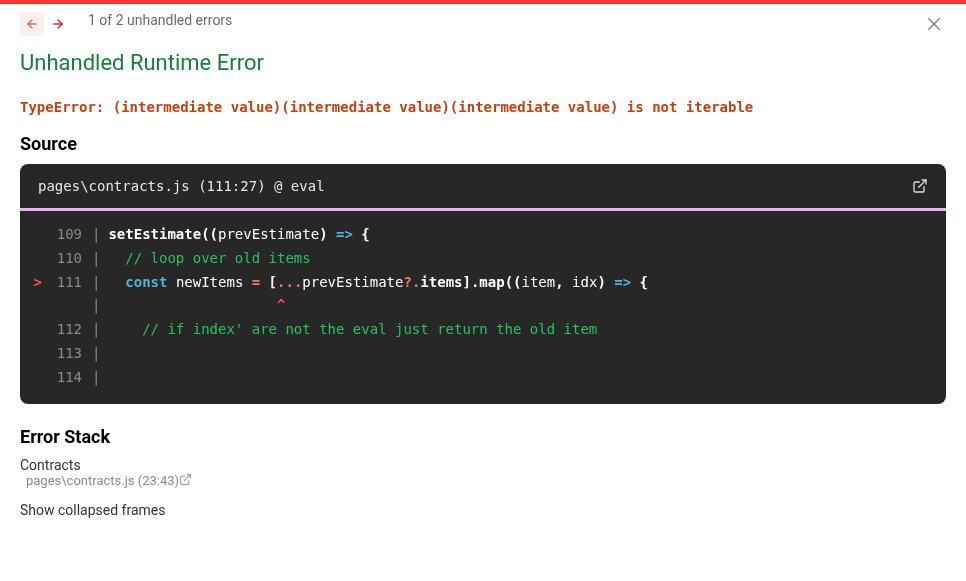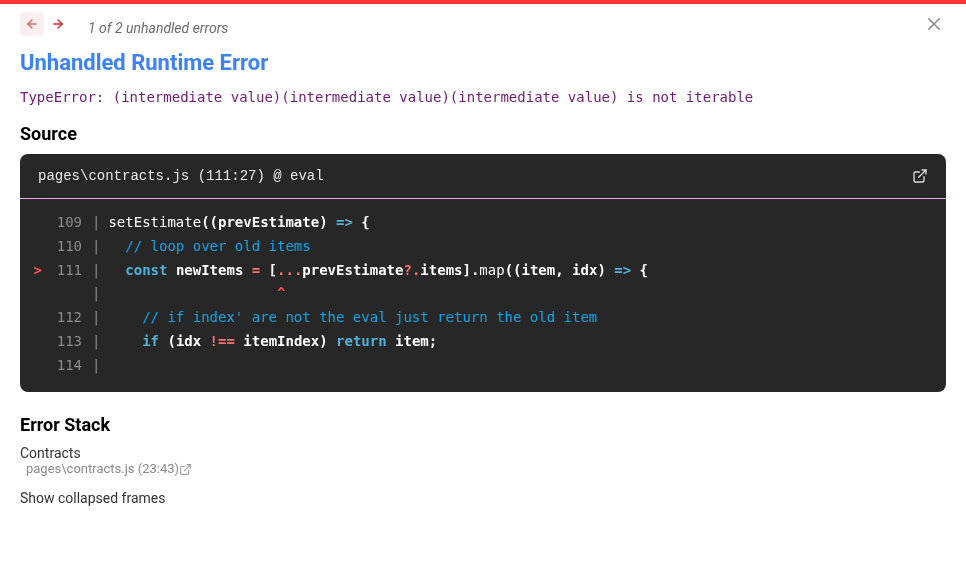--- a/index.html
+++ b/index.html
@@ -15,23 +15,22 @@
       overflow: hidden;
     }
     .overlay {
       border-top: 4px solid #ff3333;
       background: #fff;
       height: 100%;
       padding: 0 0 10px 0;
     }
     .topbar {
       display: flex;
-      align-items: flex-end;
+      align-items: flex-start;
       padding: 8px 20px 10px 20px;
-      font-style: italic;
     }
     .nav-btn {
       width: 24px;
       height: 24px;
       display: flex;
       align-items: center;
       justify-content: center;
       border-radius: 4px;
       font-size: 16px;
       line-height: 1;
@@ -58,51 +57,50 @@
       height: 24px;
       display: flex;
       align-items: center;
       justify-content: center;
     }
     .content {
       padding: 0 20px;
     }
     h1.title {
       font-size: 22px;
-      font-weight: 700;
-      color: #3b82f6;
-      margin: 4px 0 14px 0;
+      font-weight: 400;
+      color: #15803d;
+      margin: 4px 0 24px 0;
     }
     .error-message {
       font-family: ui-monospace, SFMono-Regular, Menlo, Monaco, Consolas, monospace;
       font-size: 14px;
-      color: #701a75;
-      font-weight: 400;
+      color: #c2410c;
+      font-weight: 700;
       margin-bottom: 18px;
     }
     h2.section {
       font-size: 18px;
       font-weight: 700;
       color: #000000;
       margin: 10px 0 10px 0;
     }
     .source-panel {
       background: #272727;
       border-radius: 8px;
       overflow: hidden;
       font-family: ui-monospace, SFMono-Regular, Menlo, Monaco, Consolas, monospace;
       font-size: 14px;
       color: #e8e8e8;
     }
     .source-header {
       display: flex;
       align-items: flex-start;
       padding: 14px 18px;
-      border-bottom: 1px solid #f0abfc;
-      font-family: Liberation Mono, monospace;
+      border-bottom: 3px solid #f0abfc;
     }
     .source-location {
       color: #e8e8e8;
     }
     .open-editor {
       margin-left: auto;
       color: #ddd;
       cursor: pointer;
     }
     .code-block {
@@ -127,38 +125,38 @@
       color: #8a8a8a;
       padding-right: 8px;
     }
     .gutter-pipe {
       color: #8a8a8a;
       padding: 0 8px 0 2px;
     }
     .code {
       color: #e8e8e8;
     }
-    .tok-fn { color: #ffffff; font-weight: 400; margin-top: 28px; }
+    .tok-fn { color: #ffffff; font-weight: 700; margin-top: 28px; }
     .tok-kw { color: #4fb2d8; font-weight: 600; }
-    .tok-id { color: #ffffff; font-weight: 700; }
+    .tok-id { color: #ffffff; font-weight: 400; }
     .tok-punc { color: #ffffff; font-weight: 600; }
     .tok-prop { color: #ffffff; font-weight: 600; margin-top: 28px; }
     .tok-op { color: #f7716c; font-weight: 600; }
-    .tok-comment { color: #0ea5e9; margin-top: 26px; }
+    .tok-comment { color: #22c55e; margin-top: 26px; }
     .caret-line .code { color: #ff4d4d; font-weight: 700; }
     .callstack {
       margin-top: 22px;
     }
     .stack-name {
       font-size: 14px;
       color: #333;
     }
     .stack-loc {
       display: flex;
-      align-items: flex-end;
+      align-items: flex-start;
       gap: 0;
       color: #8a8a8a;
       font-size: 13px;
       padding-left: 6px;
     }
     .stack-open {
       color: #9a9a9a;
       cursor: pointer;
     }
     .show-collapsed {
@@ -257,21 +255,20 @@
           <span class="gutter-marker"></span>
           <span class="gutter-num">112</span>
           <span class="gutter-pipe">|</span>
           <span class="code"><span class="tok-comment">    // if index' are not the eval just return the old item</span></span>
         </div>
 
         <div class="code-line">
           <span class="gutter-marker"></span>
           <span class="gutter-num">113</span>
           <span class="gutter-pipe">|</span>
-          <span class="code"><span class="tok-kw">    if </span><span class="tok-punc">(</span><span class="tok-id">idx </span><span class="tok-op">!==</span><span> </span><span class="tok-id">itemIndex</span><span class="tok-punc">) </span><span class="tok-kw">return </span><span class="tok-id">item</span><span class="tok-punc">;</span></span>
         </div>
 
         <div class="code-line">
           <span class="gutter-marker"></span>
           <span class="gutter-num">114</span>
           <span class="gutter-pipe">|</span>
         </div>
 
       </div>
     </div>

